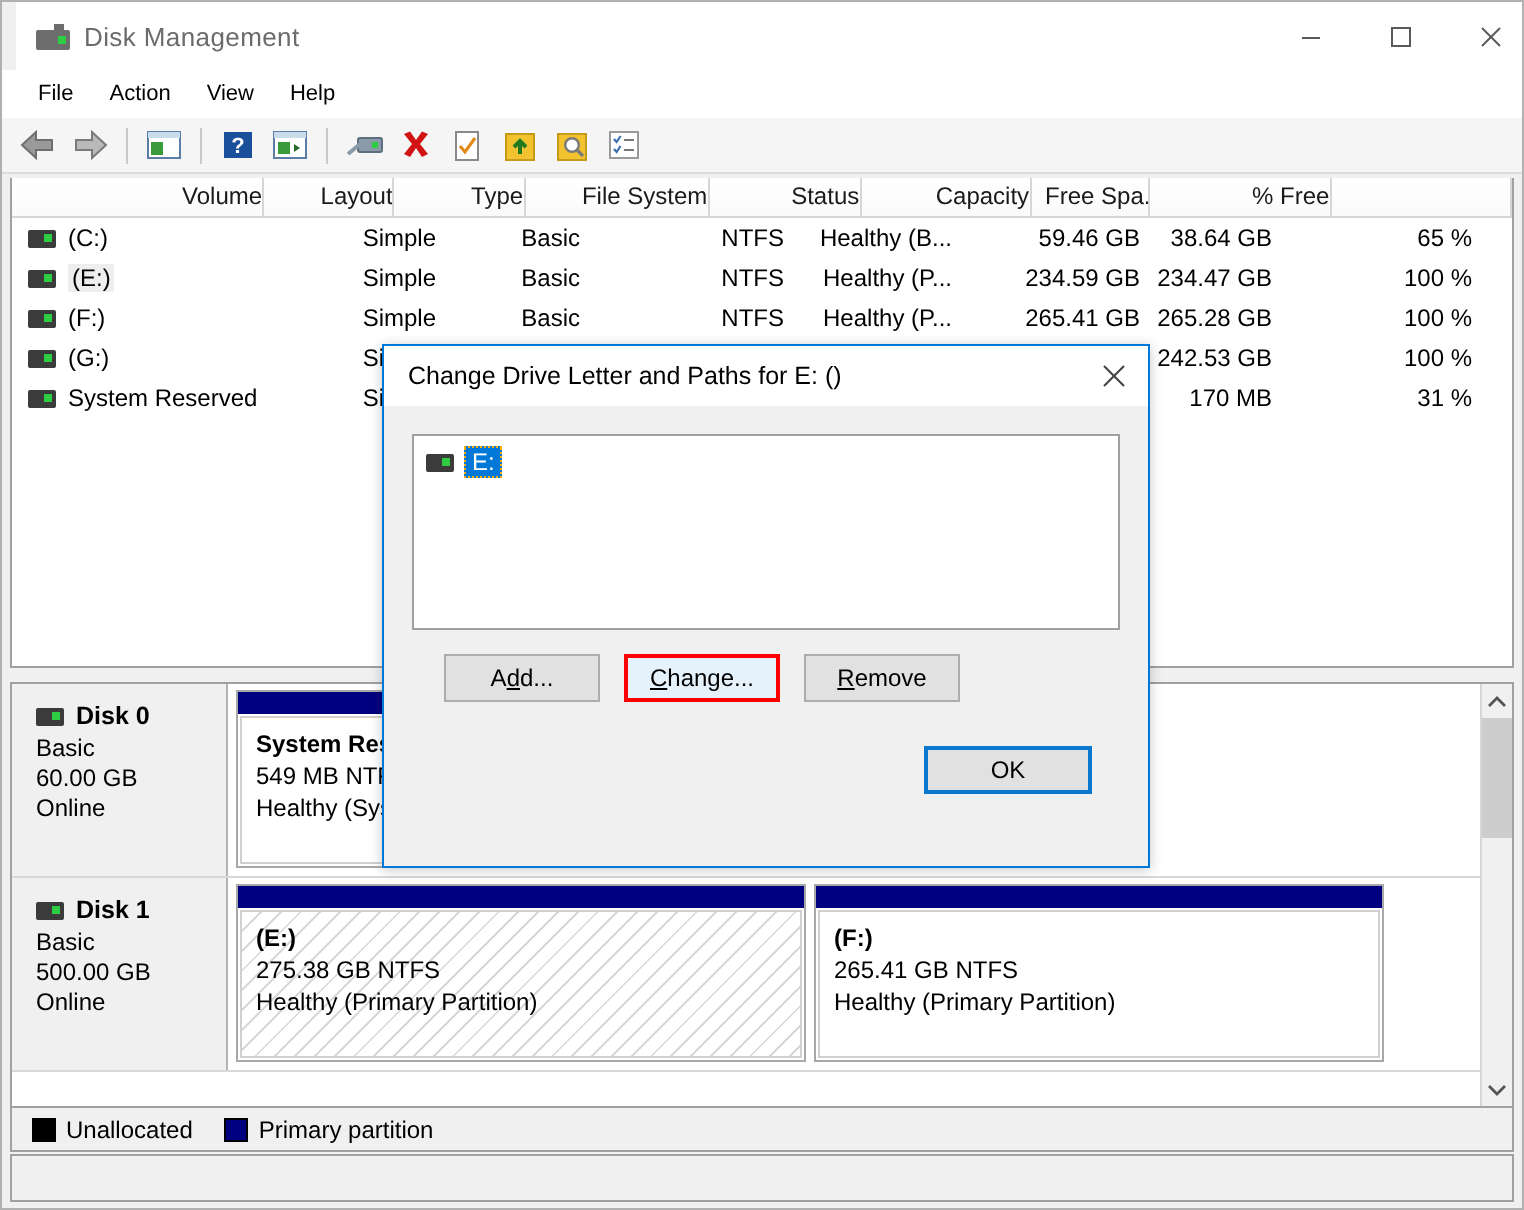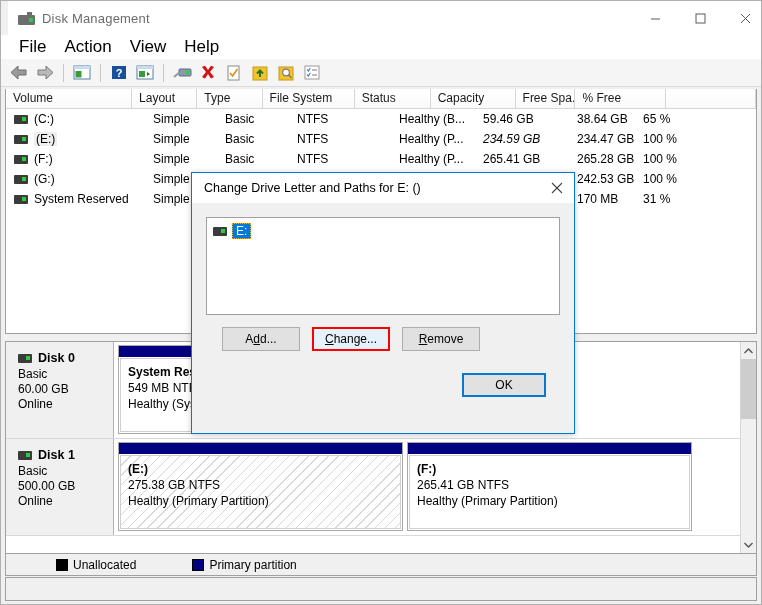--- a/index.html
+++ b/index.html
@@ -54,41 +54,42 @@
   }
   .winbtn svg { display: block; }
 
   
   .menubar {
     position: absolute; left: 0; top: 34px; width: 760px; height: 24px;
     background: #ffffff;
     display: flex; align-items: center; padding-left: 9px;
   }
   .menu-item {
-    padding: 3px 9px; font-size: 17px; color: #000; cursor: default;
+    padding: 3px 9px; font-size: 11px; color: #000; cursor: default;
   }
 
   
   .toolbar {
     position: absolute; left: 0; top: 58px; width: 760px; height: 28px;
     background: #f5f5f5;
     border-bottom: 1px solid #dcdcdc;
     display: flex; align-items: center; padding-left: 6px; gap: 2px;
   }
   .tb {
     width: 24px; height: 24px; display: flex; align-items: center; justify-content: center;
     position: relative;
   }
   .tbsep { width: 1px; height: 18px; background: #c8c8c8; margin: 0 4px; }
 
   
   .vollist {
     position: absolute; left: 4px; top: 88px; width: 752px; height: 245px;
     background: #ffffff; border: 1px solid #a0a0a0; border-top: none;
     overflow: hidden;
+    text-align: right;
   }
   .vol-header {
     display: flex; height: 20px; background: #ffffff;
     border-bottom: 1px solid #d6d6d6;
   }
   .vh {
     border-right: 1px solid #d6d6d6;
     padding: 2px 0 0 7px;
     font-size: 12px; color: #1a1a1a;
     overflow: hidden; white-space: nowrap;
@@ -158,21 +159,21 @@
   .vs-thumb { position: absolute; left: 0; top: 0; width: 16px; height: 60px; background: #cdcdcd; }
 
   
   .legend {
     position: absolute; left: 4px; top: 553px; width: 752px; height: 22px;
     background: #f0f0f0; border: 1px solid #a0a0a0; border-top: none;
     display: flex; align-items: center; padding-left: 10px; gap: 8px;
     font-size: 12px;
   }
   .sw { width: 12px; height: 12px; flex: none; border: 1px solid #000; }
-  .lg-item { display: flex; align-items: center; gap: 5px; margin-right: 8px; margin-left: 40px; }
+  .lg-item { display: flex; align-items: center; gap: 5px; margin-right: 8px; }
 
   .statusbar {
     position: absolute; left: 4px; top: 576px; width: 752px; height: 24px;
     background: #f0f0f0; border: 1px solid #a0a0a0;
   }
 
   
   .dialog {
     position: absolute; left: 190px; top: 171px; width: 384px; height: 262px;
     background: #f0f0f0; border: 1px solid #0078d7;
@@ -363,21 +364,21 @@
             <div class="diskglyph">
               <div class="b"></div>
               <div class="g"></div>
             </div>
             <span class="cellsel">(E:)</span>
           </div>
           <div class="vc" style="width: 72px;">Simple</div>
           <div class="vc" style="width: 72px;">Basic</div>
           <div class="vc" style="width: 102px;">NTFS</div>
           <div class="vc" style="width: 84px;">Healthy (P...</div>
-          <div class="vc" style="width: 94px; font-style: italic;">234.59 GB</div>
+          <div class="vc" style="width: 94px;">234.59 GB</div>
           <div class="vc" style="width: 66px;">234.47 GB</div>
           <div class="vc" style="width: 100px;">100 %</div>
         </div>
         <div class="vol-row">
           <div class="vc volname" style="width: 140px;">
             <div class="diskglyph">
               <div class="b"></div>
               <div class="g"></div>
             </div>
             <span>(F:)</span>

